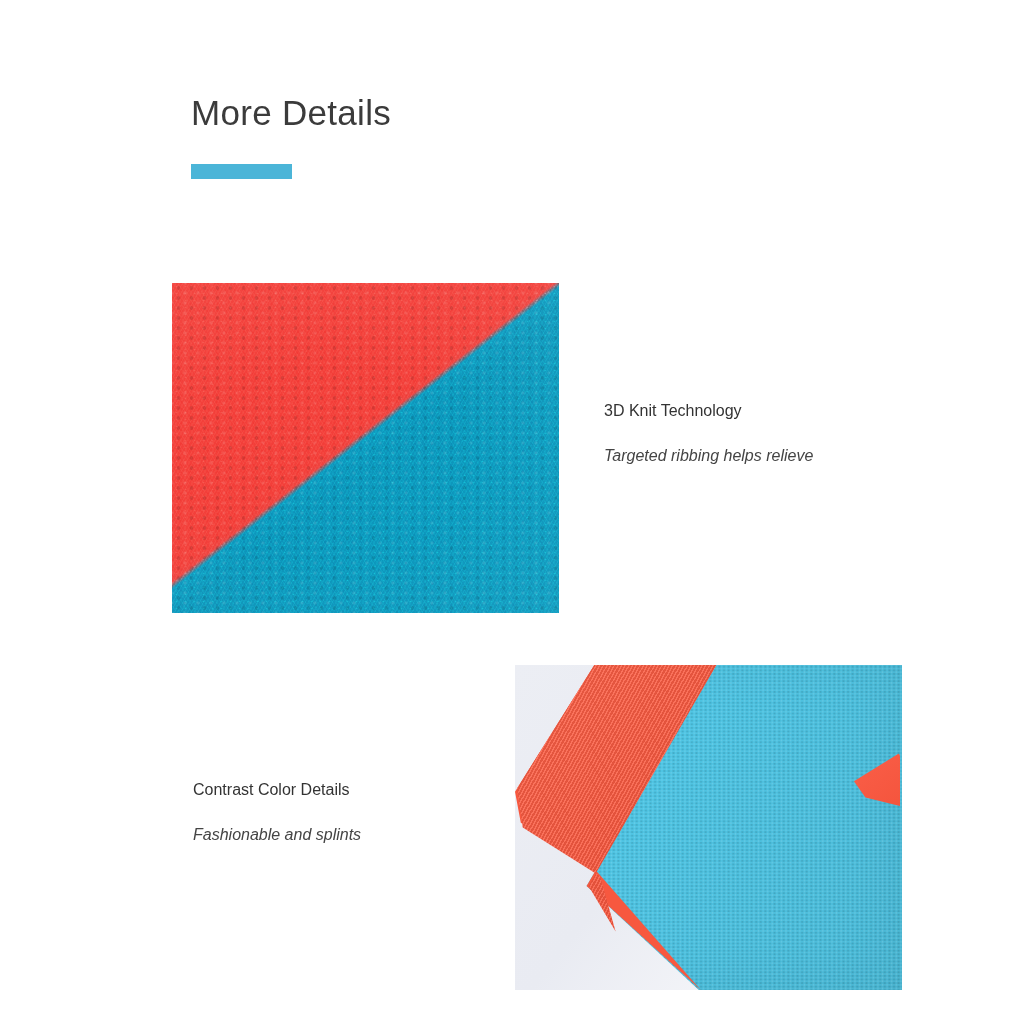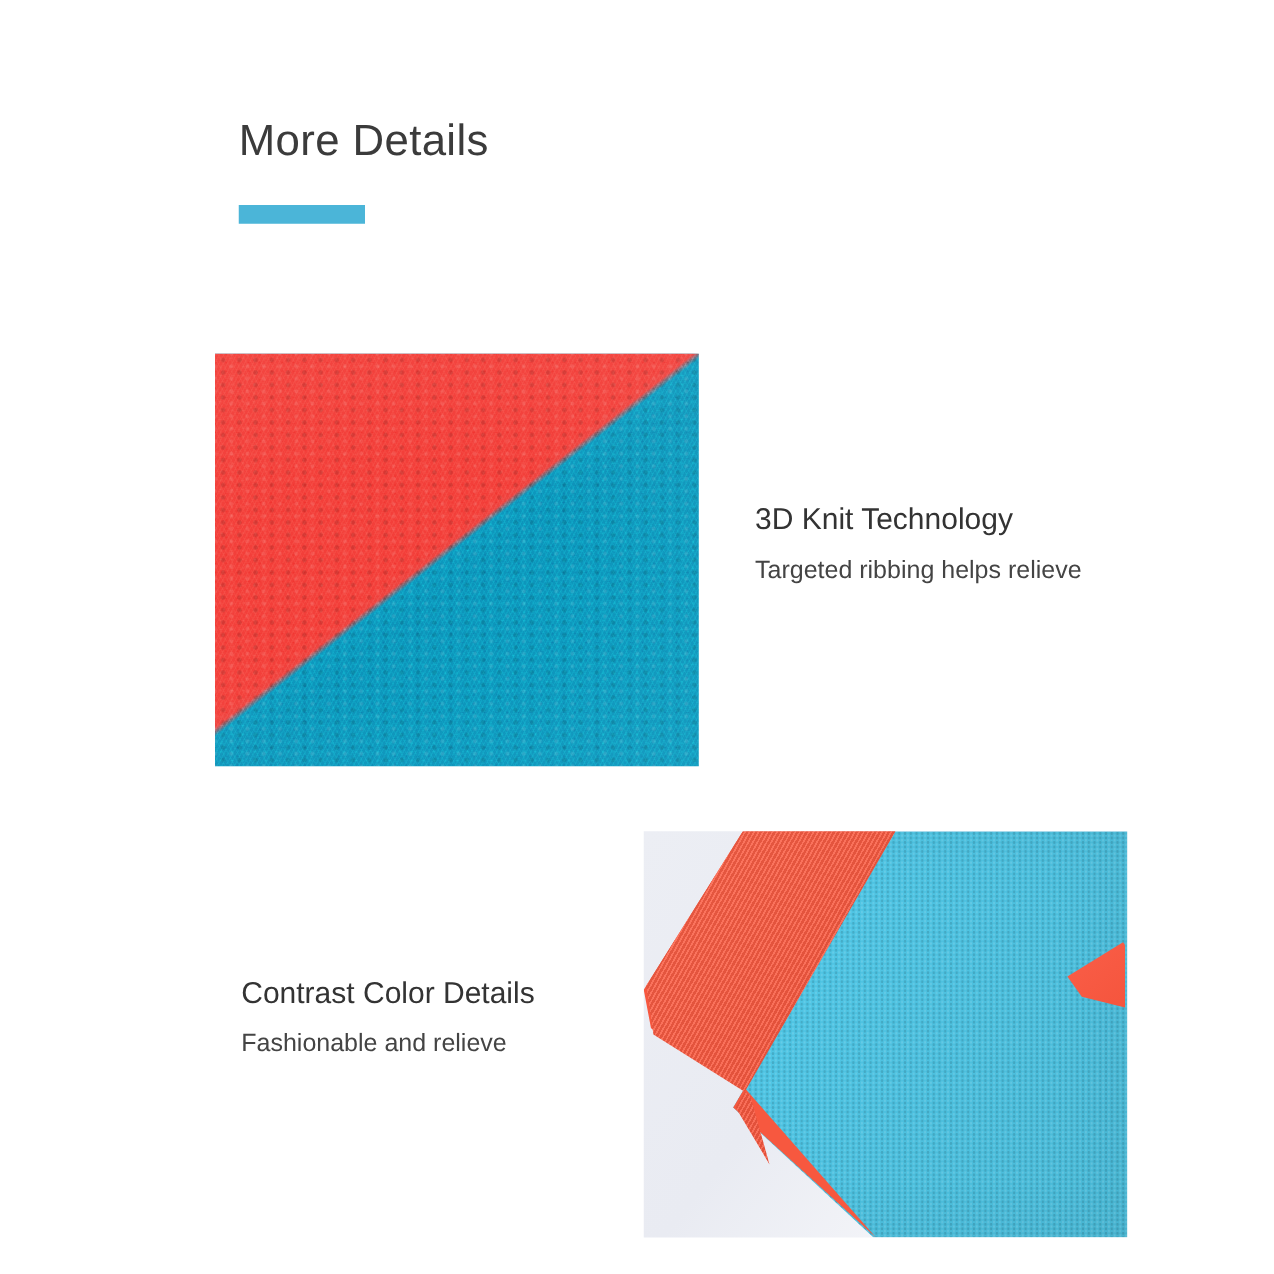--- a/index.html
+++ b/index.html
@@ -177,33 +177,34 @@
     position: absolute;
     left: 0; top: 0; right: 0; bottom: 0;
     background: linear-gradient(119deg, rgba(120,124,140,0.22) 0%, rgba(120,124,140,0) 14%);
     clip-path: polygon(52% 0%, 20.5% 0%, 0% 39%, 1.5% 48.5%, 20% 62%, 48% 100%, 18.5% 68%);
     filter: blur(2px);
   }
 
   
   .feature-head {
     position: absolute;
-    font-size: 24px;
+    font-size: 16px;
     font-weight: 400;
     color: #333333;
     line-height: 1.25;
     white-space: nowrap;
   }
   .feature-sub {
     position: absolute;
-    font-size: 20px;
+    font-size: 16px;
     font-weight: 400;
     color: #444444;
     line-height: 30px;
     white-space: nowrap;
+    font-style: italic;
   }
 
   .f1-head { left: 576px; top: 401px; }
   .f1-sub  { left: 576px; top: 441px; }
 
   .f2-head { left: 165px; top: 780px; }
   .f2-sub  { left: 165px; top: 820px; }
 </style>
 </head>
 <body>
@@ -221,21 +222,21 @@
     <div class="knit-blur"></div>
   </div>
 
   <div class="feature-head f1-head">3D Knit Technology</div>
   <div class="feature-sub f1-sub">
     <div>Targeted ribbing helps relieve</div>
   </div>
 
   <div class="feature-head f2-head">Contrast Color Details</div>
   <div class="feature-sub f2-sub">
-    <div>Fashionable and relieve</div>
+    <div>Fashionable and splints</div>
   </div>
 
   <div class="photo photo-sleeve">
     <div class="sleeve-cyan"></div>
     <div class="sleeve-cyan-grad"></div>
     <div class="sleeve-cyan-tex"></div>
     <div class="sleeve-shadow"></div>
     <div class="sleeve-cuff"></div>
     <div class="sleeve-cuff2"></div>
     <div class="sleeve-cuff-ribs"></div>

